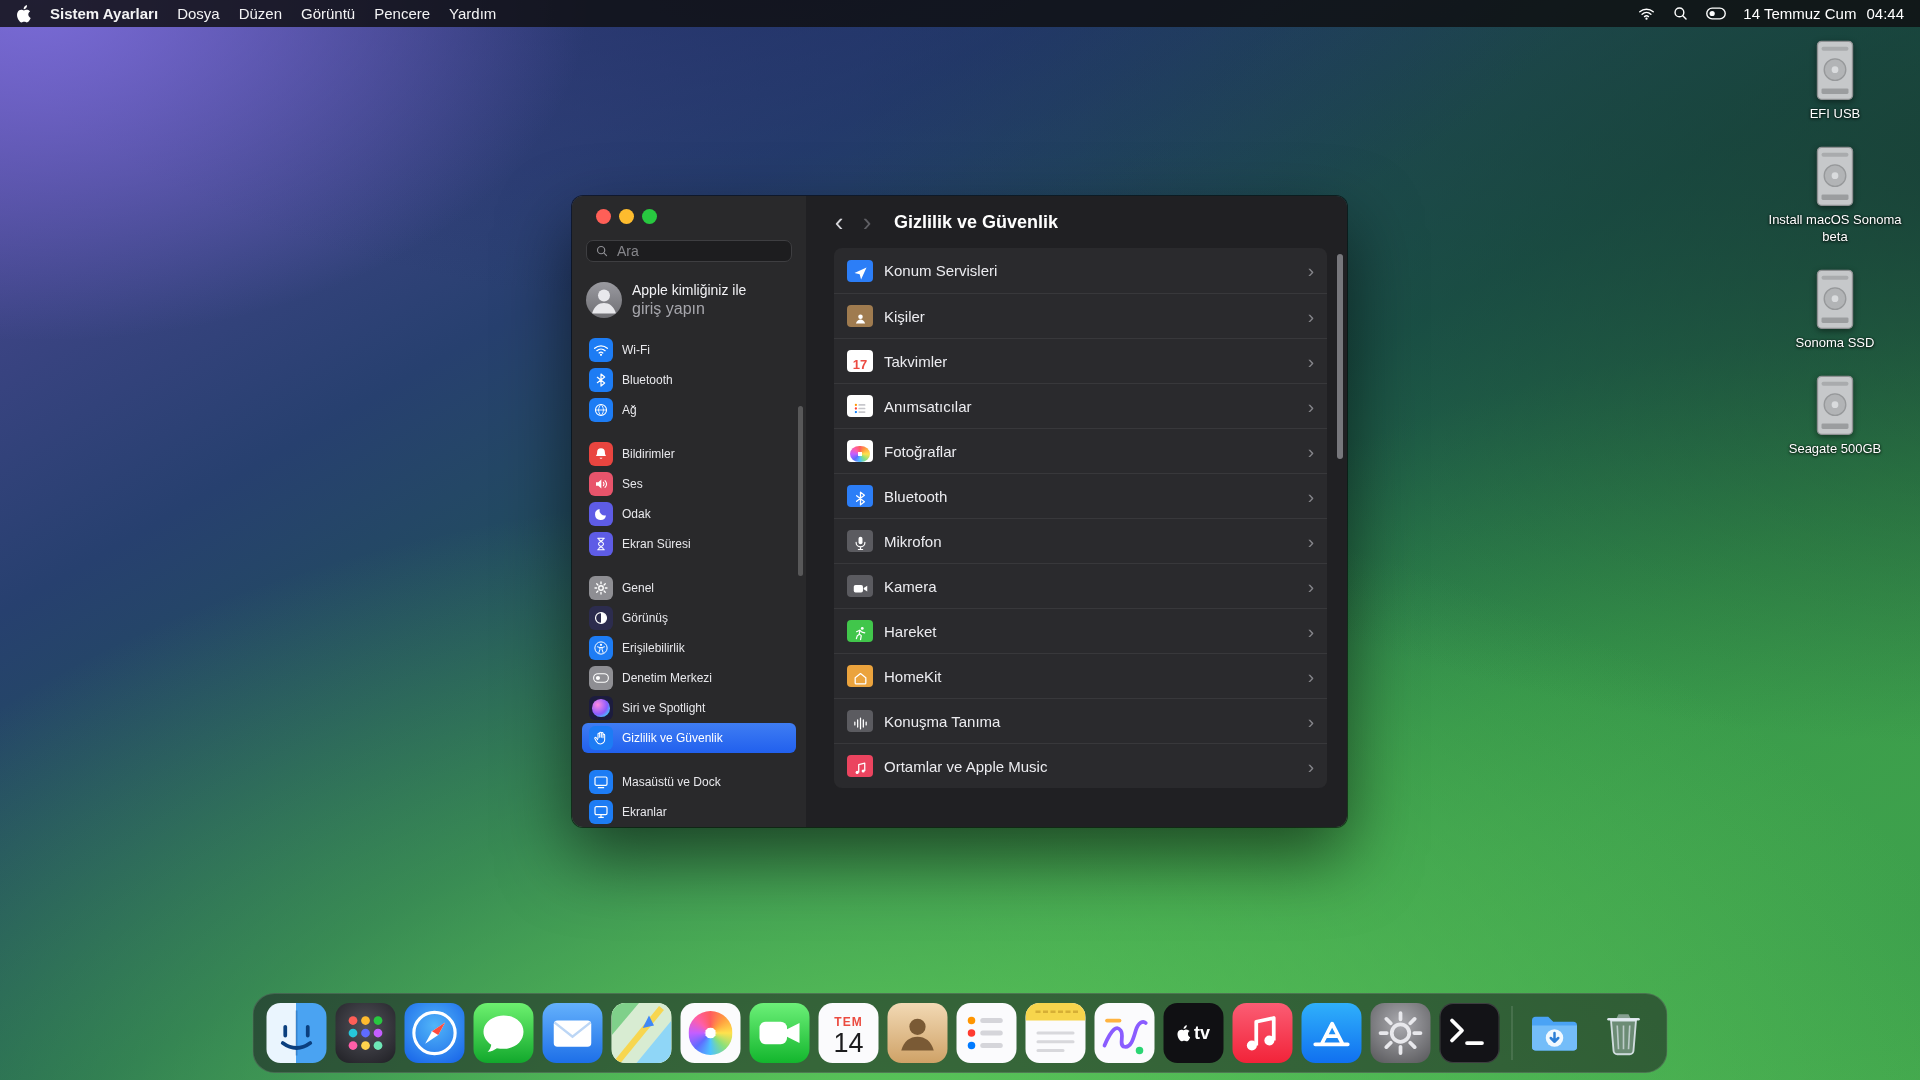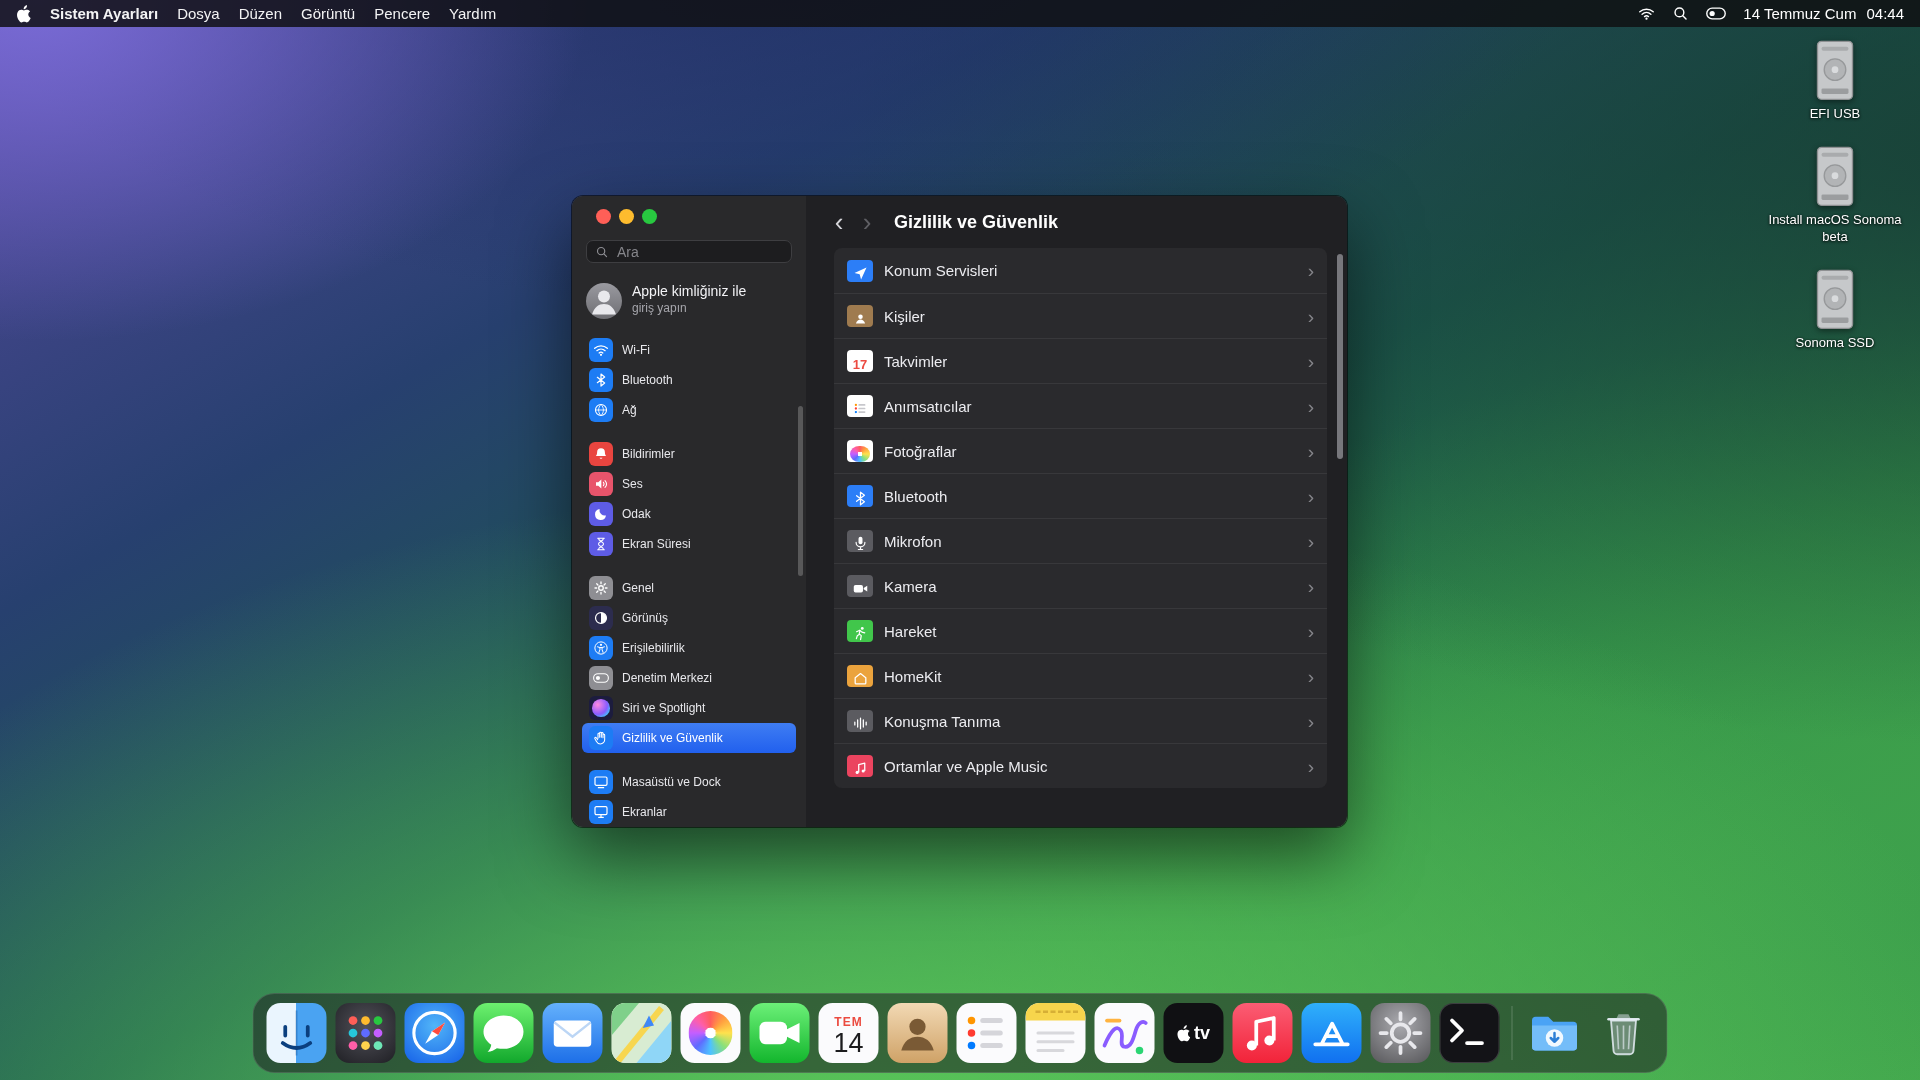--- a/index.html
+++ b/index.html
@@ -46,21 +46,21 @@
   .search-field{margin:16px 14px 0;height:28px;border-radius:7px;background:rgba(0,0,0,.28);
     border:1px solid #3e3e41;display:flex;align-items:center;gap:6px;padding:0 8px;}
   .search-field [data-icon=search]{display:flex;color:#8e8e93;}
   .search-field svg{width:14px;height:14px;}
   .search-field input{flex:1;background:transparent;border:none;outline:none;color:#eee;font-size:14px;font-family:inherit;min-width:0;}
   .search-field input::placeholder{color:#86868b;}
   .apple-id{margin:20px 14px 0;display:flex;align-items:flex-start;gap:10px;}
   .avatar{width:36px;height:36px;border-radius:50%;overflow:hidden;background:linear-gradient(180deg,#9a9aa0,#6e6e73);flex-shrink:0;display:flex;}
   .avatar svg{width:100%;height:100%;}
   .apple-id-text .l1{display:block;font-size:14px;color:#f2f2f5;line-height:1.25;}
-  .apple-id-text .l2{display:block;font-size:12px;color:#a6a6ac;line-height:1.25;}
+  .apple-id-text .l2{display:block;font-size:16px;color:#a6a6ac;line-height:1.25;}
   .sidebar-list{margin-top:16px;padding:0 10px;}
   .side-item{height:30px;border-radius:6px;display:flex;align-items:center;gap:9px;padding:0 7px;}
   .side-item.group-start{margin-top:14px;}
   .side-item.selected{background:linear-gradient(180deg,#3f7df3,#2160ee);}
   .side-ic{width:24px;height:24px;border-radius:6px;display:flex;align-items:center;justify-content:center;flex-shrink:0;color:#fff;}
   .side-ic svg{width:16px;height:16px;}
   .side-label{font-size:12px;color:#e8e8ec;white-space:nowrap;}
   .selected .side-label{color:#fff;}
   .side-scrollbar{position:absolute;right:3px;top:210px;width:5px;height:170px;border-radius:3px;background:rgba(255,255,255,.22);}
   
@@ -213,20 +213,34 @@
             <rect x="10" y="5" width="20" height="3" rx="1.5" fill="#a9abad"></rect>
             <circle cx="20" cy="22" r="8" fill="#b2b4b6"></circle>
             <circle cx="20" cy="22" r="8" fill="none" stroke="#96989a"></circle>
             <circle cx="20" cy="22" r="2.5" fill="#d9dbdd"></circle>
             <rect x="10" y="36" width="20" height="4" rx="1" fill="#9b9d9f"></rect>
           </svg>
         </span>
         <span class="drive-label">Sonoma SSD</span>
       </div>
 
+      <div class="desktop-icon">
+        <span class="drive-glyph" data-icon="drive">
+          <svg viewBox="0 0 40 46">
+            <rect x="7" y="1" width="26" height="43" rx="3" fill="#c6c8ca"></rect>
+            <rect x="7" y="1" width="26" height="43" rx="3" fill="none" stroke="#8e9092"></rect>
+            <rect x="10" y="5" width="20" height="3" rx="1.5" fill="#a9abad"></rect>
+            <circle cx="20" cy="22" r="8" fill="#b2b4b6"></circle>
+            <circle cx="20" cy="22" r="8" fill="none" stroke="#96989a"></circle>
+            <circle cx="20" cy="22" r="2.5" fill="#d9dbdd"></circle>
+            <rect x="10" y="36" width="20" height="4" rx="1" fill="#9b9d9f"></rect>
+          </svg>
+        </span>
+        <span class="drive-label">Seagate 500GB</span>
+      </div>
 
 
   </div>
 
   <div class="window">
     <aside class="sidebar">
       <div class="traffic-lights">
         <span class="tl red"></span>
         <span class="tl yellow"></span>
         <span class="tl green"></span>

